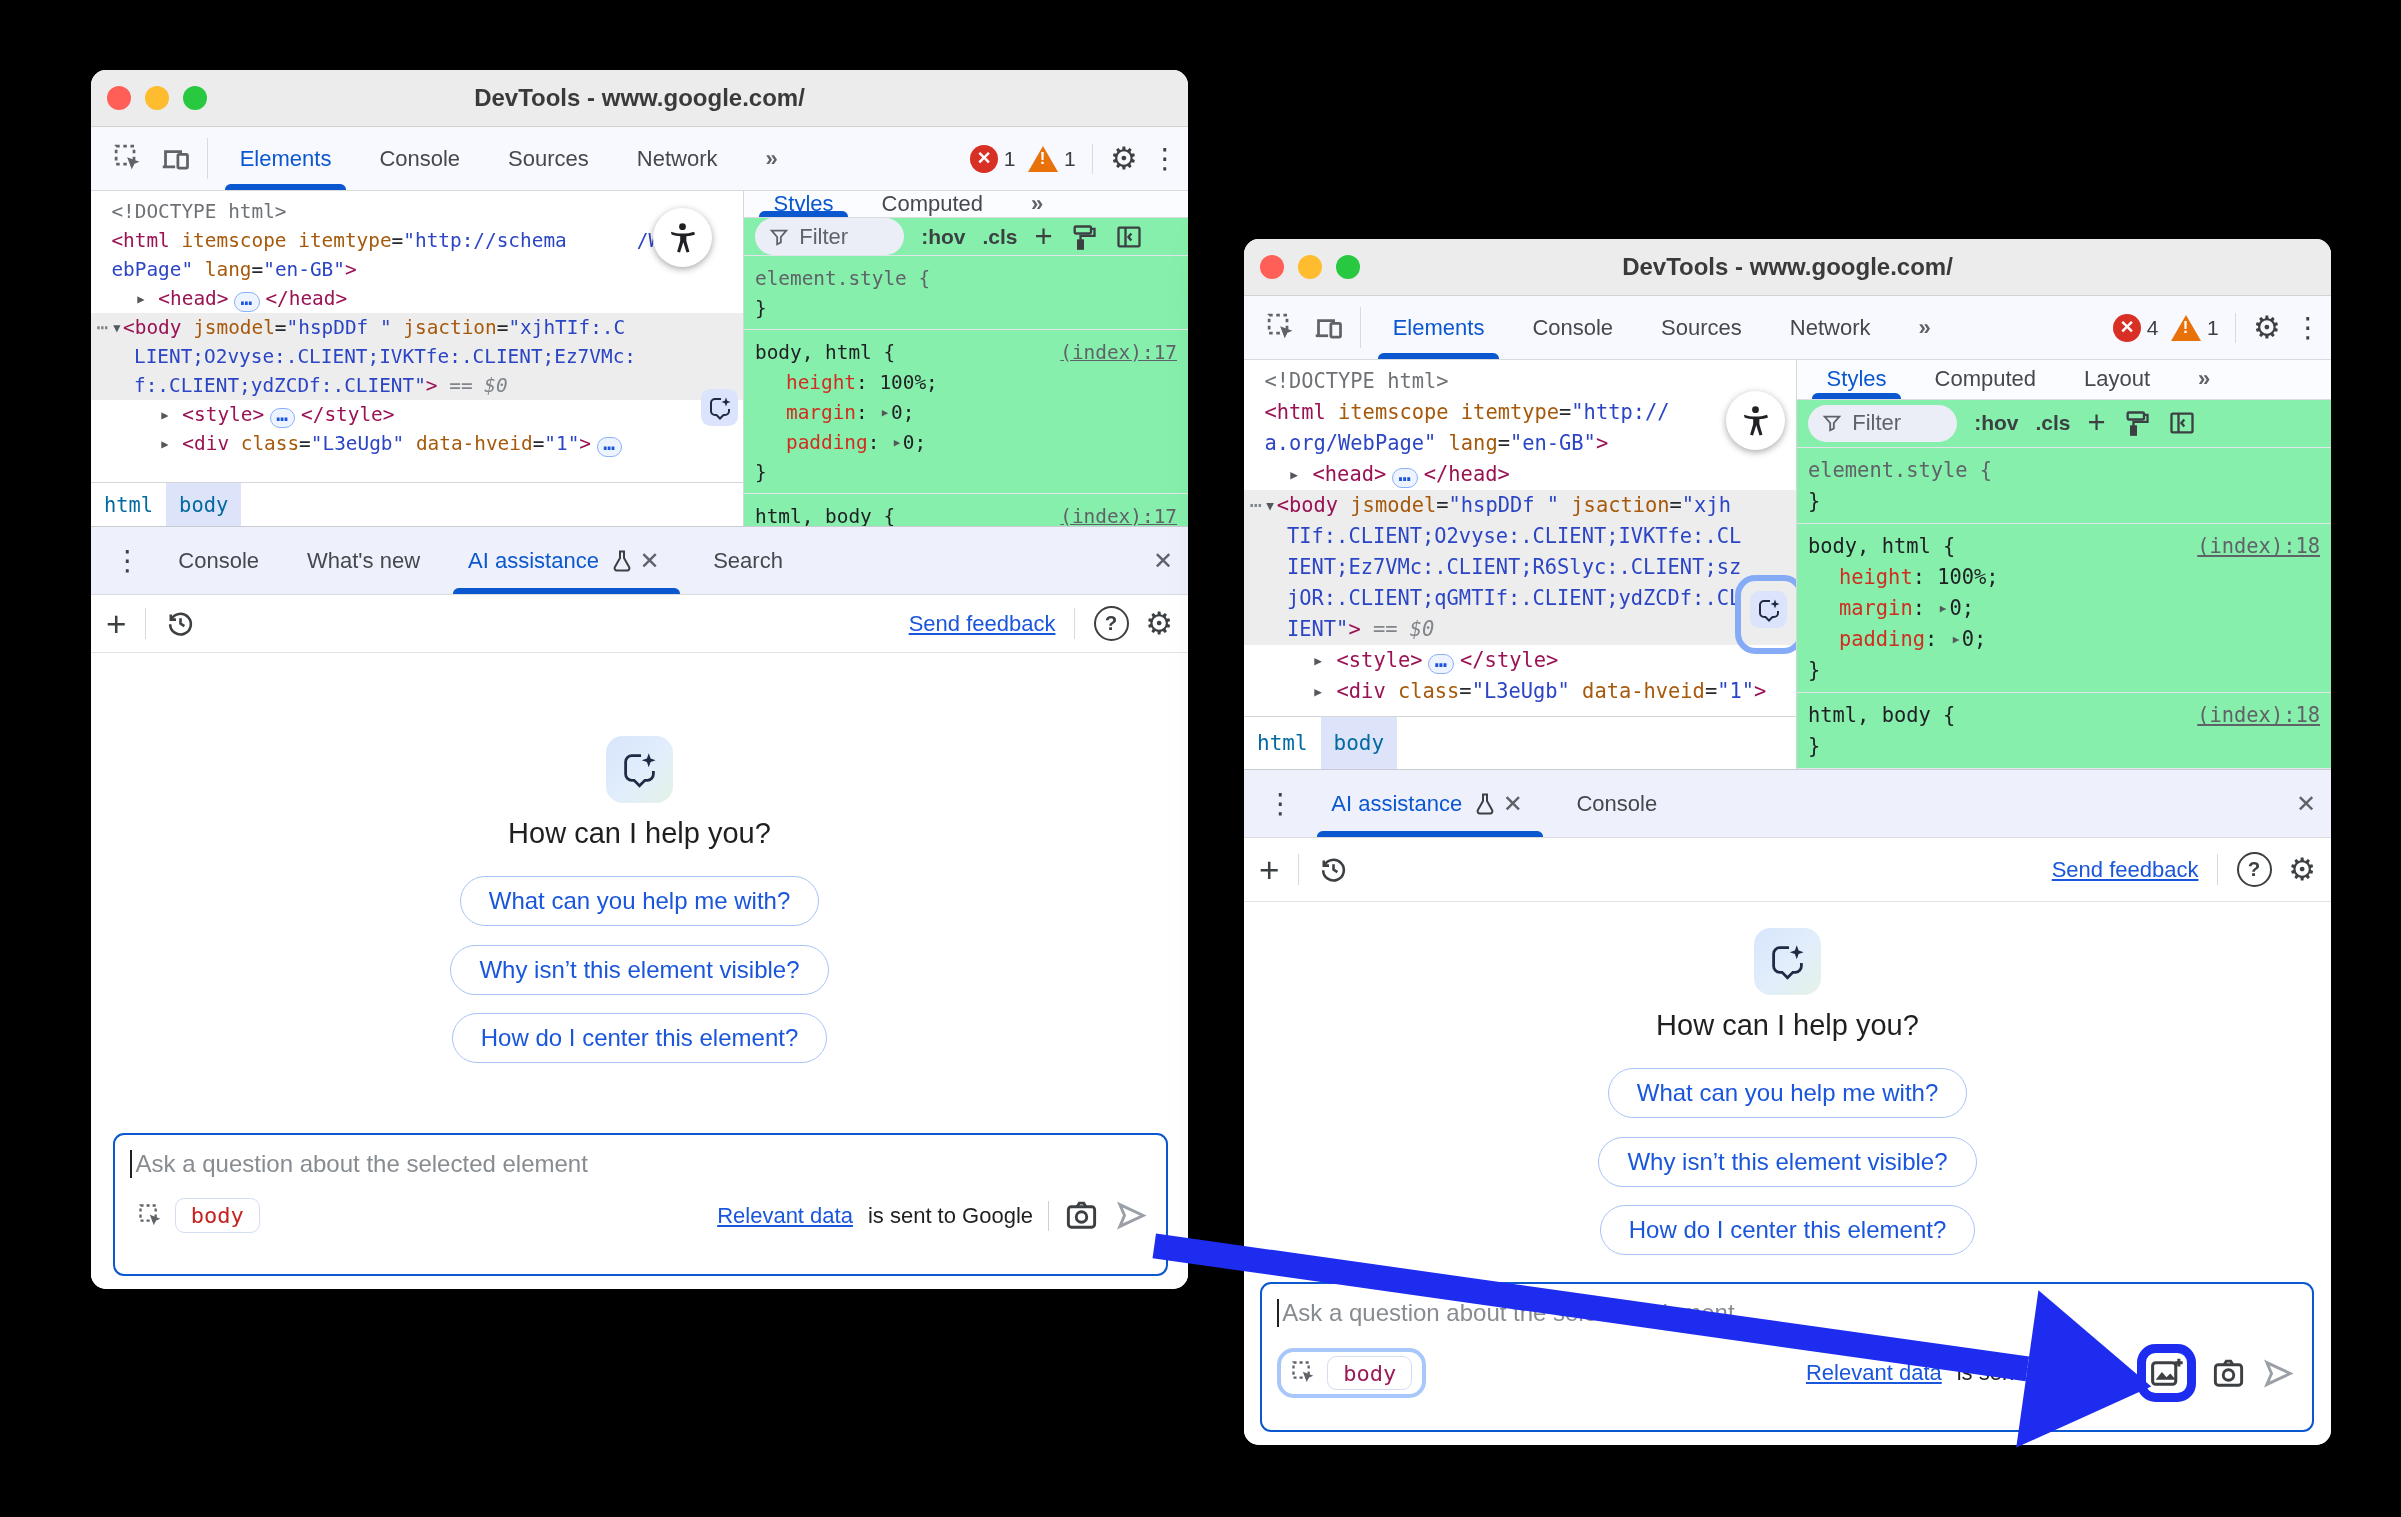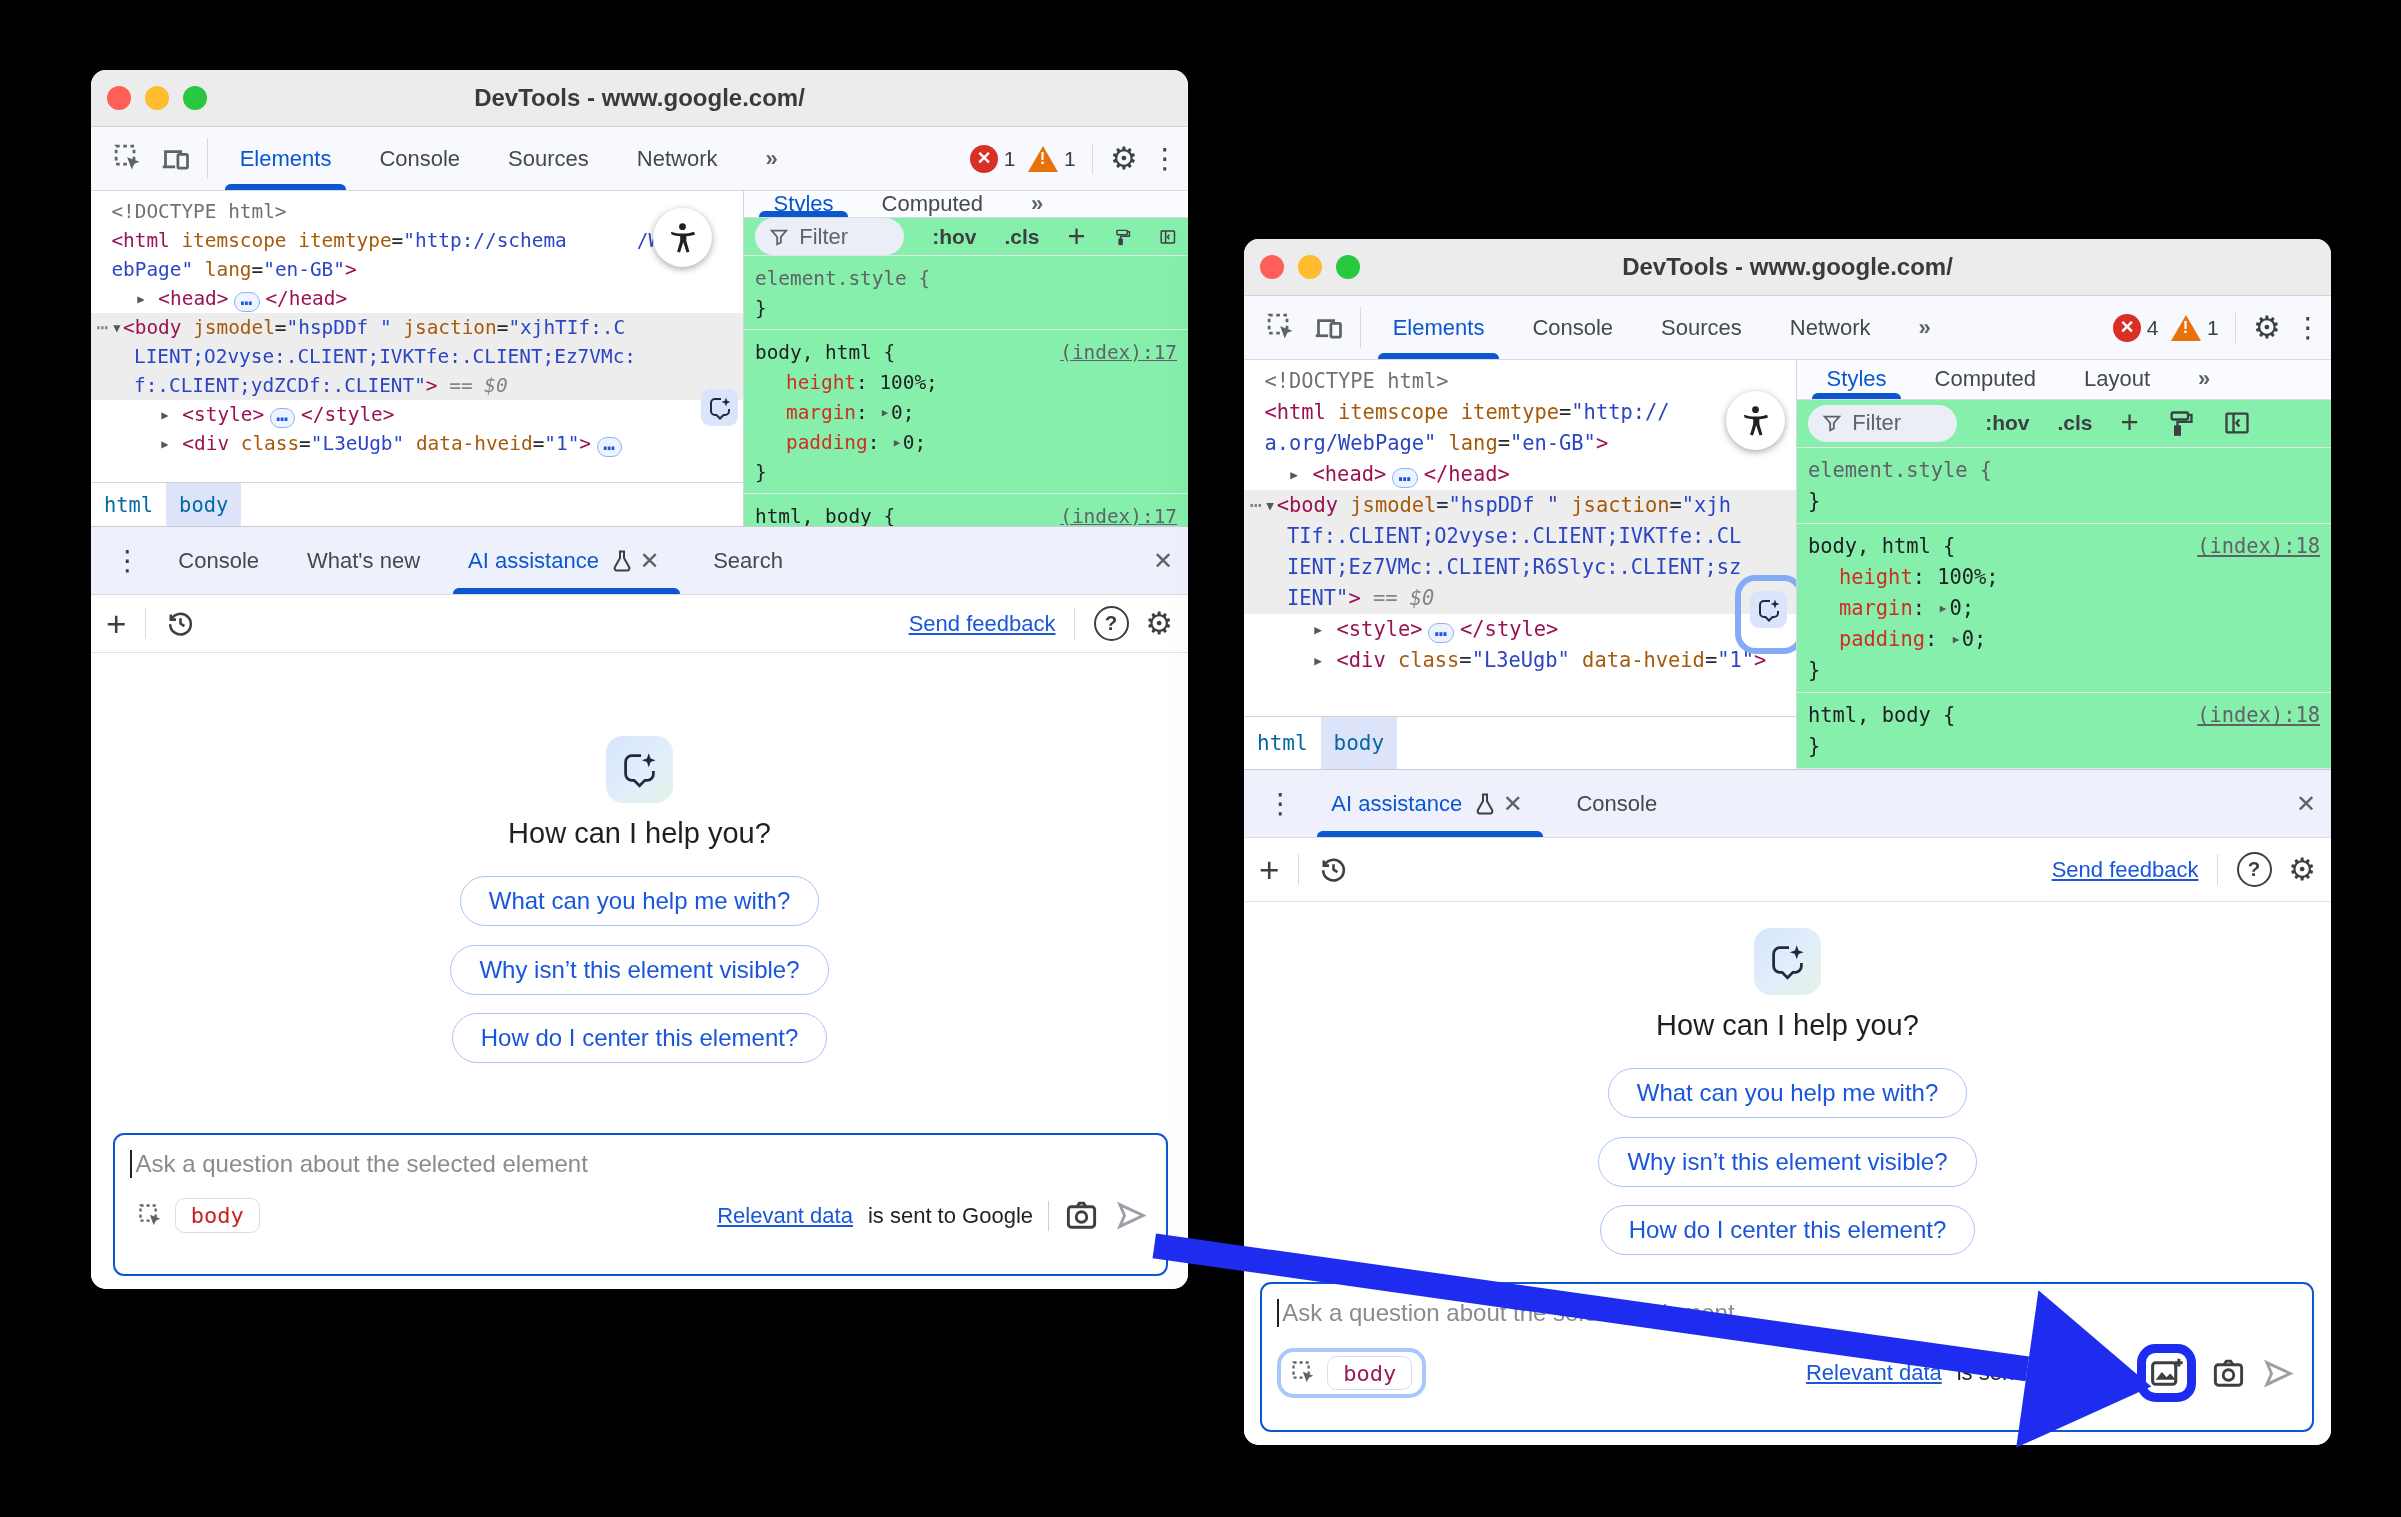--- a/index.html
+++ b/index.html
@@ -41,21 +41,21 @@
   .tk-arw{color:#54575b;display:inline-block;transform:scale(.62);transform-origin:center;}
   .tk-dots{display:inline-block;border:1.9px solid #8ab0f8;background:#eef4ff;color:#1a56db;border-radius:11px;
     line-height:11px;padding:0 5.6px 7.4px 5.6px;margin:0 5.6px;font-weight:700;letter-spacing:0.9px;}
   .breadcrumb{flex:0 0 auto;border-top:0.9px solid #d5d5da;background:#fff;display:flex;align-items:center;
     font-family:"DejaVu Sans Mono",monospace;color:#0369a1;}
   .crumb{padding:0 13px;height:100%;display:flex;align-items:center;}
   .crumb.active{background:#dde3f9;}
   
   .styles-pane{flex:1;display:flex;flex-direction:column;overflow:hidden;background:#86efac;}
   .subtabs{display:flex;align-items:stretch;background:#fbfcff;border-bottom:0.9px solid #dadce0;padding-left:5.6px;}
-  .filter-row{display:flex;align-items:center;gap:28px;border-bottom:0.9px solid #e4e5e8;padding:0 11px;}
+  .filter-row{display:flex;align-items:center;gap:17px;border-bottom:0.9px solid #e4e5e8;padding:0 11px;}
   .filter-pill{display:flex;align-items:center;gap:9.3px;background:#eceef7;border-radius:20.4px;color:#5f6368;
     font-size:22px;padding:5.6px 56px 5.6px 13px;}
   .fr-lbl{font-size:21px;color:#3c4043;font-weight:600;}
   .sec{border-bottom:0.9px solid #e4e5e8;font-family:"DejaVu Sans Mono",monospace;color:#202124;padding:7.4px 11px 5.6px 11px;}
   .sel-row{display:flex;justify-content:space-between;}
   .src{color:#5f6368;text-decoration:underline;}
   .prop{padding-left:31px;}
   .pn{color:#cf2e21;}
   .parw{display:inline-block;transform:scale(.55);color:#54575b;}
   .selg{color:#5f6368;}
@@ -368,20 +368,21 @@
     <div class="main" style="height:409px;flex:0 0 409px;">
       <div class="dom-pane" style="width:552px;flex:0 0 552px;">
         <div class="tree" style="font-size:20.4px;line-height:31px;">
             <div class="dom-line" style="padding-left: 20.4px;"><span class="tk-doctype">&lt;!DOCTYPE html&gt;</span></div>
             <div class="dom-line" style="padding-left: 20.4px;"><span class="tk-tag">&lt;html </span><span class="tk-attr">itemscope</span><span class="tk-pun"> </span><span class="tk-attr">itemtype</span><span class="tk-pun">=</span><span class="tk-val">"http://      em</span></div>
             <div class="dom-line" style="padding-left: 20.4px;"><span class="tk-val">a.org/WebPage"</span><span class="tk-pun"> </span><span class="tk-attr">lang</span><span class="tk-pun">=</span><span class="tk-val">"en-GB"</span><span class="tk-tag">&gt;</span></div>
             <div class="dom-line" style="padding-left: 44px;"><span class="tk-arw">▶</span><span class="tk-tag"> &lt;head&gt;</span><span class="tk-dots">…</span><span class="tk-tag">&lt;/head&gt;</span></div>
             <div class="dom-line sel" style="padding-left: 20.4px;"><span class="gutter">⋯</span><span class="tk-arw">▼</span><span class="tk-tag">&lt;body </span><span class="tk-attr">jsmodel</span><span class="tk-pun">=</span><span class="tk-val">"hspDDf "</span><span class="tk-pun"> </span><span class="tk-attr">jsaction</span><span class="tk-pun">=</span><span class="tk-val">"xjh</span></div>
             <div class="dom-line sel" style="padding-left: 43px;"><span class="tk-val">TIf:.CLIENT;O2vyse:.CLIENT;IVKTfe:.CL</span></div>
             <div class="dom-line sel" style="padding-left: 43px;"><span class="tk-val">IENT;Ez7VMc:.CLIENT;R6Slyc:.CLIENT;sz</span></div>
+            <div class="dom-line sel" style="padding-left: 43px;"><span class="tk-val">jOR:.CLIENT;qGMTIf:.CLIENT;ydZCDf:.CL</span></div>
             <div class="dom-line sel" style="padding-left: 43px;"><span class="tk-val">IENT"</span><span class="tk-tag">&gt;</span><span class="tk-eq"> == </span><span class="tk-dol">$0</span></div>
             <div class="dom-line" style="padding-left: 68px;"><span class="tk-arw">▶</span><span class="tk-tag"> &lt;style&gt;</span><span class="tk-dots">…</span><span class="tk-tag">&lt;/style&gt;</span></div>
             <div class="dom-line" style="padding-left: 68px;"><span class="tk-arw">▶</span><span class="tk-tag"> &lt;div </span><span class="tk-attr">class</span><span class="tk-pun">=</span><span class="tk-val">"L3eUgb"</span><span class="tk-attr"> data-hveid</span><span class="tk-pun">=</span><span class="tk-val">"1"</span><span class="tk-tag">&gt;</span></div>
           </div>
         <div class="breadcrumb" style="height:52px;font-size:21px;">
             <div class="crumb">html</div>
             <div class="crumb active">body</div>
           </div>
         <div class="ai-mini-ring" style="left:491px;top:215px;width:57px;height:67px;"></div>
         <div class="ai-mini" style="left:506px;top:231px;">

